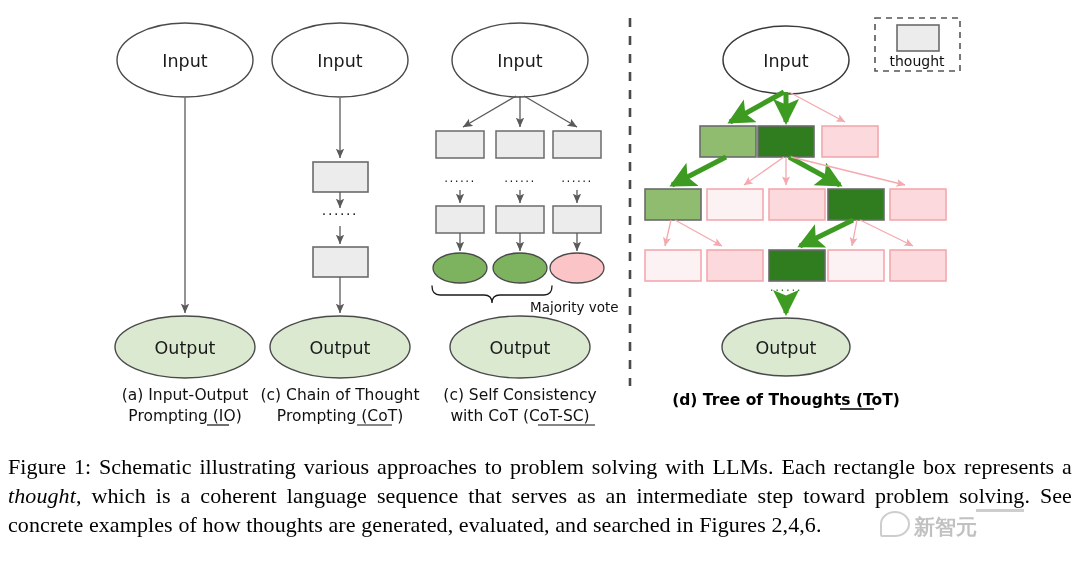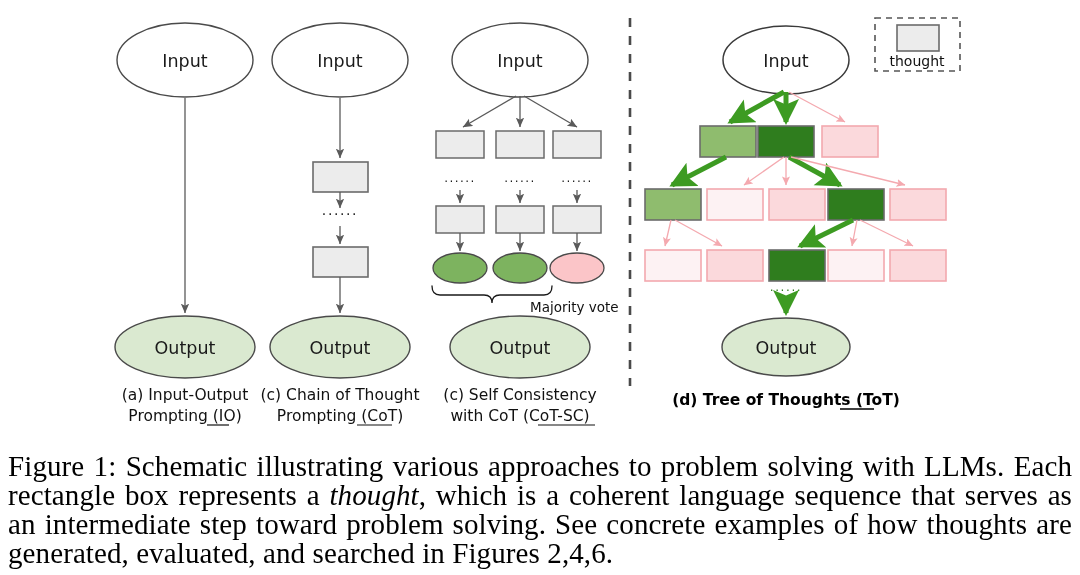--- a/index.html
+++ b/index.html
@@ -30,21 +30,21 @@
     height: 440px;
   }
   .cap-wrap {
     position: absolute;
     left: 8px;
     top: 452px;
     width: 1064px;
   }
   .caption {
     font-family: "Liberation Serif", "DejaVu Serif", serif;
-    font-size: 29px;
+    font-size: 22px;
     line-height: 29px;
     text-align: justify;
     color: #000;
     letter-spacing: 0.1px;
   }
   .caption i { font-style: italic; }
   .watermark {
     position: absolute;
     left: 880px;
     top: 505px;
@@ -242,14 +242,19 @@
 
   <div class="cap-wrap">
     <div class="caption">
       <span>Figure 1: Schematic illustrating various approaches to problem solving with LLMs. Each rectangle</span>
       <span>box represents a </span><i>thought</i><span>, which is a coherent language sequence that serves as an intermediate</span>
       <span>step toward problem solving. See concrete examples of how thoughts are generated, evaluated, and</span>
       <span>searched in Figures 2,4,6.</span>
     </div>
   </div>
 
+  <div class="watermark">
+    <div class="wm-bubble"></div>
+    <div class="wm-bar"></div>
+    <div class="wm-text">新智元</div>
+  </div>
 
 </div>
 
 </body></html>

